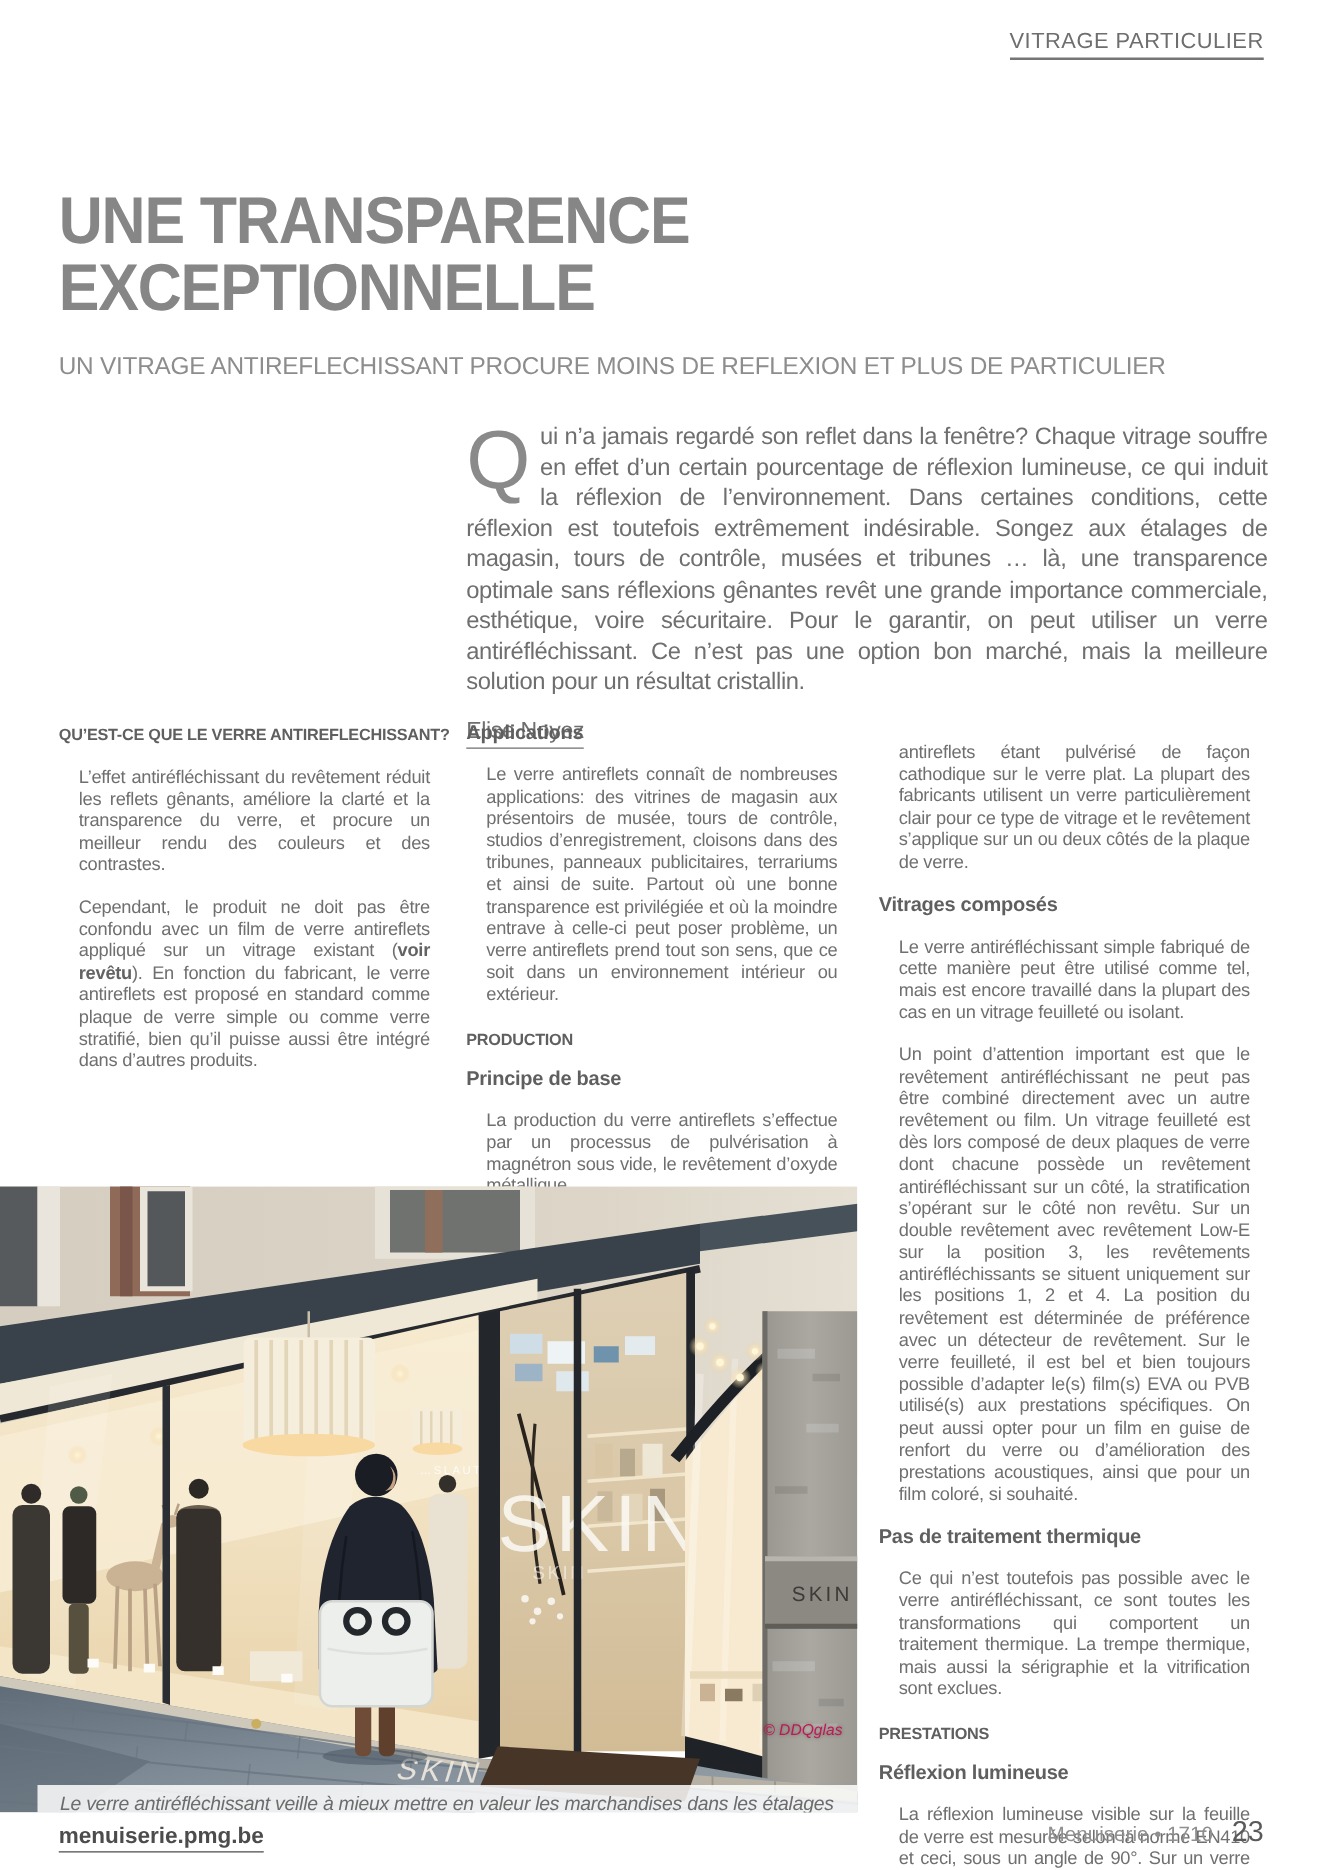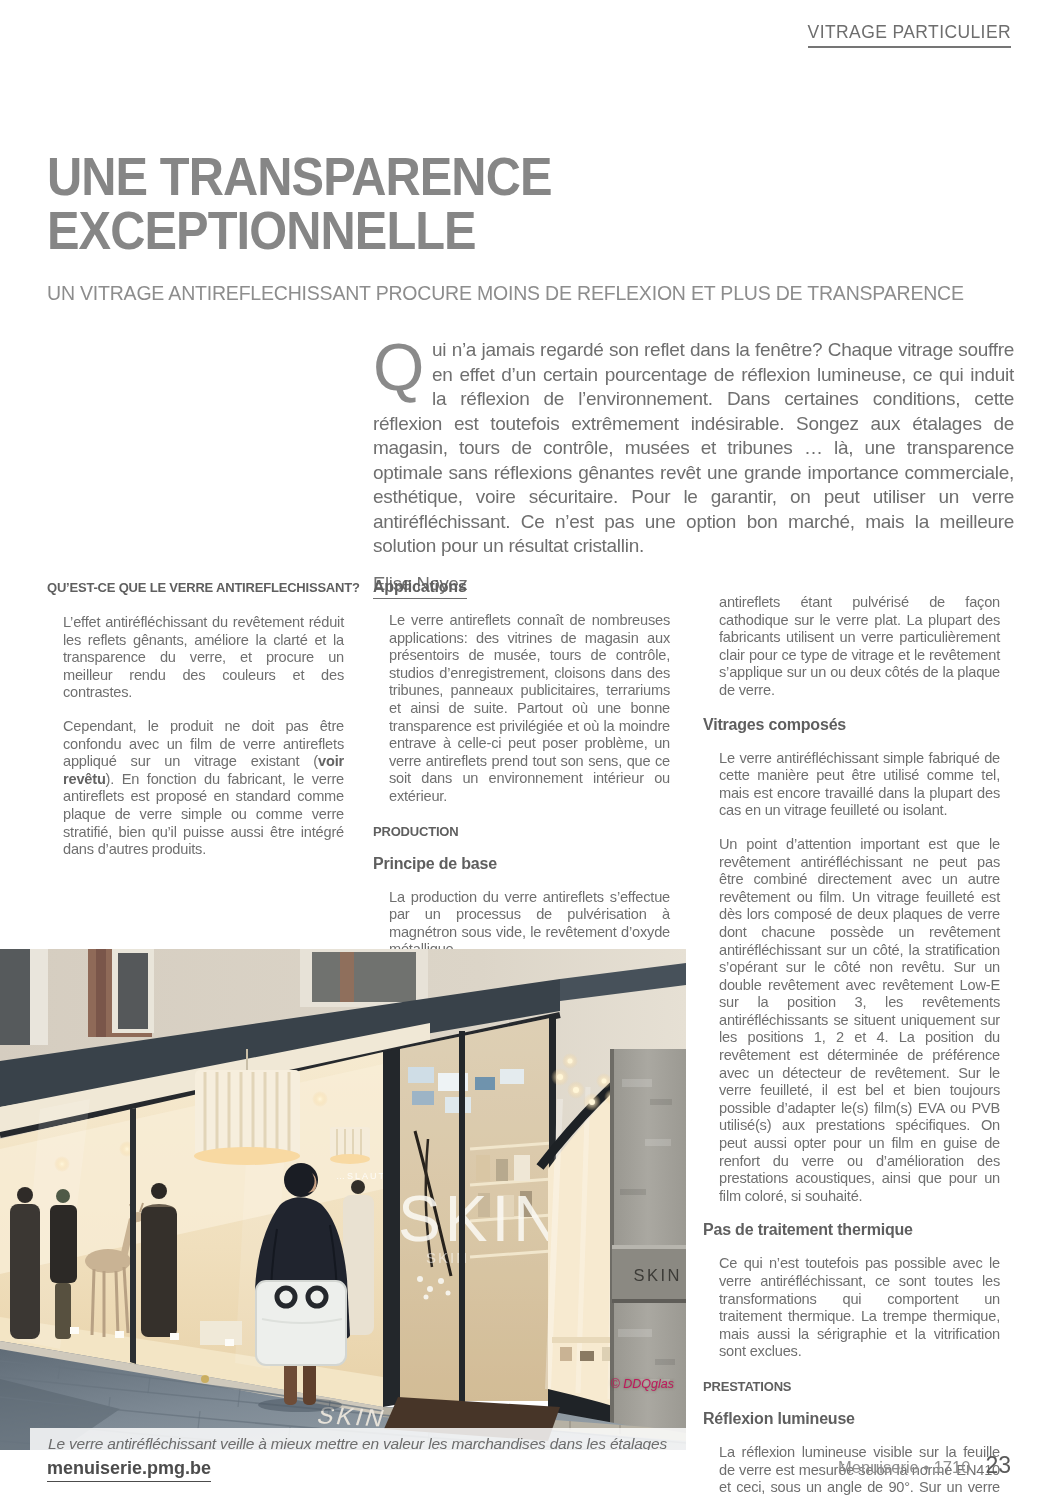--- a/index.html
+++ b/index.html
@@ -49,21 +49,21 @@
 
 <div class="page">
 
   <div class="kicker">VITRAGE PARTICULIER</div>
 
   <div class="title">
     <div>UNE TRANSPARENCE</div>
     <div>EXCEPTIONNELLE</div>
   </div>
 
-  <div class="subtitle">UN VITRAGE ANTIREFLECHISSANT PROCURE MOINS DE REFLEXION ET PLUS DE TRANSPARENCE</div>
+  <div class="subtitle">UN VITRAGE ANTIREFLECHISSANT PROCURE MOINS DE REFLEXION ET PLUS DE PARTICULIER</div>
 
   <div class="intro">
     <span class="dropcap">Q</span><span>ui n’a jamais regardé son reflet dans la fenêtre? Chaque vitrage souffre en effet d’un certain pourcentage de réflexion lumineuse, ce qui induit la réflexion de l’environnement. Dans certaines conditions, cette réflexion est toutefois extrêmement indésirable. Songez aux étalages de magasin, tours de contrôle, musées et tribunes … là, une transparence optimale sans réflexions gênantes revêt une grande importance commerciale, esthétique, voire sécuritaire. Pour le garantir, on peut utiliser un verre antiréfléchissant. Ce n’est pas une option bon marché, mais la meilleure solution pour un résultat cristallin.</span>
     <br>
     <span class="author">Elise Noyez</span>
   </div>
 
   <div class="col col-left">
     <div class="h-caps first">QU’EST-CE QUE LE VERRE ANTIREFLECHISSANT?</div>
     <p>L’effet antiréfléchissant du revêtement réduit les reflets gênants, améliore la clarté et la transparence du verre, et procure un meilleur rendu des couleurs et des contrastes.</p>

